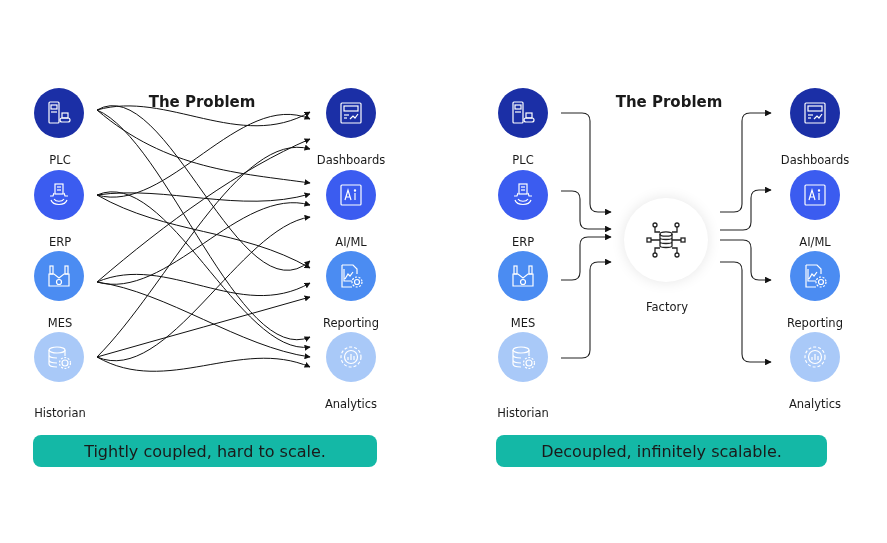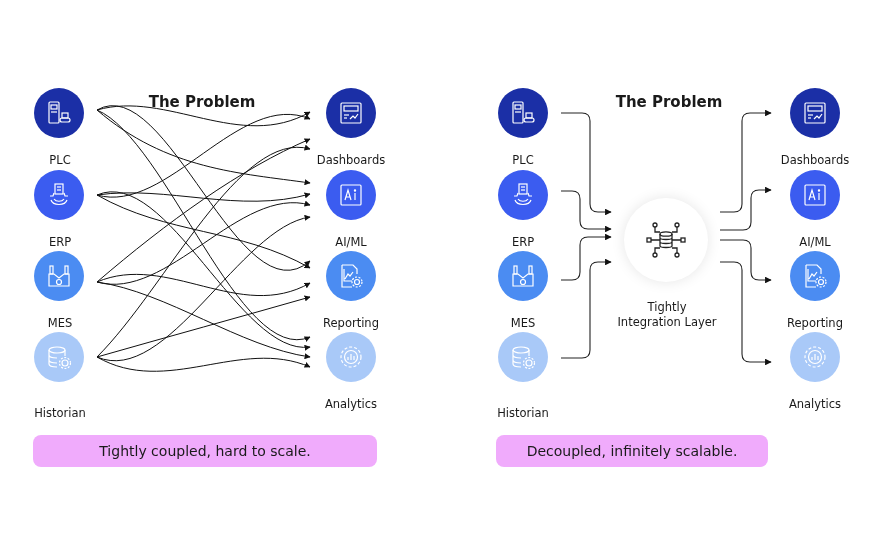--- a/index.html
+++ b/index.html
@@ -2,21 +2,21 @@
 <html><head>
 <meta charset="utf-8">
 <style>
   html, body { margin:0; padding:0; background:#ffffff; }
   body { width:887px; height:543px; position:relative; overflow:hidden;
          font-family:"DejaVu Sans", sans-serif; color:#1a1a1a; }
   .title { position:absolute; top:48px; font-size:15px; font-weight:bold; text-align:center; width:200px;margin-top:45px; }
   .node { position:absolute; width:50px; height:50px; border-radius:50%; display:flex; align-items:center; justify-content:center; }
   .node svg { width:30px; height:30px; }
   .label { position:absolute; font-size:11.5px; text-align:center; width:120px;margin-top:11px; }
-  .caption { position:absolute; height:32px; background:#f0abfc; border-radius:8px; font-size:14px;
+  .caption { position:absolute; height:32px; background:#14b8a6; border-radius:8px; font-size:16px;
              display:flex; align-items:center; justify-content:center; }
   .hub { position:absolute; width:84px; height:84px; border-radius:50%; background:#ffffff;
          box-shadow:0 0 14px rgba(0,0,0,0.10); display:flex; align-items:center; justify-content:center; }
   .hub-label { position:absolute; font-size:11.5px; text-align:center; width:160px; line-height:15px; }
   svg.wires { position:absolute; left:0; top:0; }
 </style>
 </head>
 <body>
 
 <svg class="wires" width="887" height="543">
@@ -191,22 +191,21 @@
     <circle cx="9" cy="5" r="2"></circle>
       <circle cx="31" cy="5" r="2"></circle>
       <circle cx="9" cy="35" r="2"></circle>
       <circle cx="31" cy="35" r="2"></circle>
     <rect x="1" y="18" width="4" height="4"></rect>
       <rect x="35" y="18" width="4" height="4"></rect>
     <path d="M9 7 V12 H14 M31 7 V12 H26 M9 33 V28 H14 M31 33 V28 H26 M5 20 H14 M35 20 H26"></path>
   </svg>
 </div>
 <div class="hub-label" style="left:587px;top:300px;">
-  <div>Tightly</div>
-  <div>Integration Layer</div>
+  <div>Factory</div>
 </div>
 
 <div class="node" style="left:790px;top:88px;background:#1b2fa6;">
   <svg viewBox="0 0 30 30" fill="none" stroke="#fff" stroke-width="1.2">
     <rect x="5" y="5" width="20" height="20" rx="1"></rect>
       <rect x="8" y="8" width="14" height="5"></rect>
     <line x1="8" y1="17" x2="13" y2="17"></line>
       <line x1="8" y1="20" x2="11" y2="20"></line>
       <path d="M14 21 L17 18 L19 20 L22 16"></path>
   </svg>
@@ -237,13 +236,13 @@
   <svg viewBox="0 0 30 30" fill="none" stroke="#fff" stroke-width="1.2">
     <circle cx="15" cy="15" r="10" stroke-dasharray="3 2"></circle>
       <circle cx="15" cy="15" r="6.5"></circle>
     <line x1="12" y1="18" x2="12" y2="15"></line>
       <line x1="15" y1="18" x2="15" y2="12"></line>
       <line x1="18" y1="18" x2="18" y2="14"></line>
   </svg>
 </div>
 <div class="label" style="left:755px;top:386px;">Analytics</div>
 
-<div class="caption" style="left:496px;top:435px;width:272px;">Decoupled, infinitely scalable.</div>
+<div class="caption" style="left:496px;top:435px;width:331px;">Decoupled, infinitely scalable.</div>
 
 </body></html>

